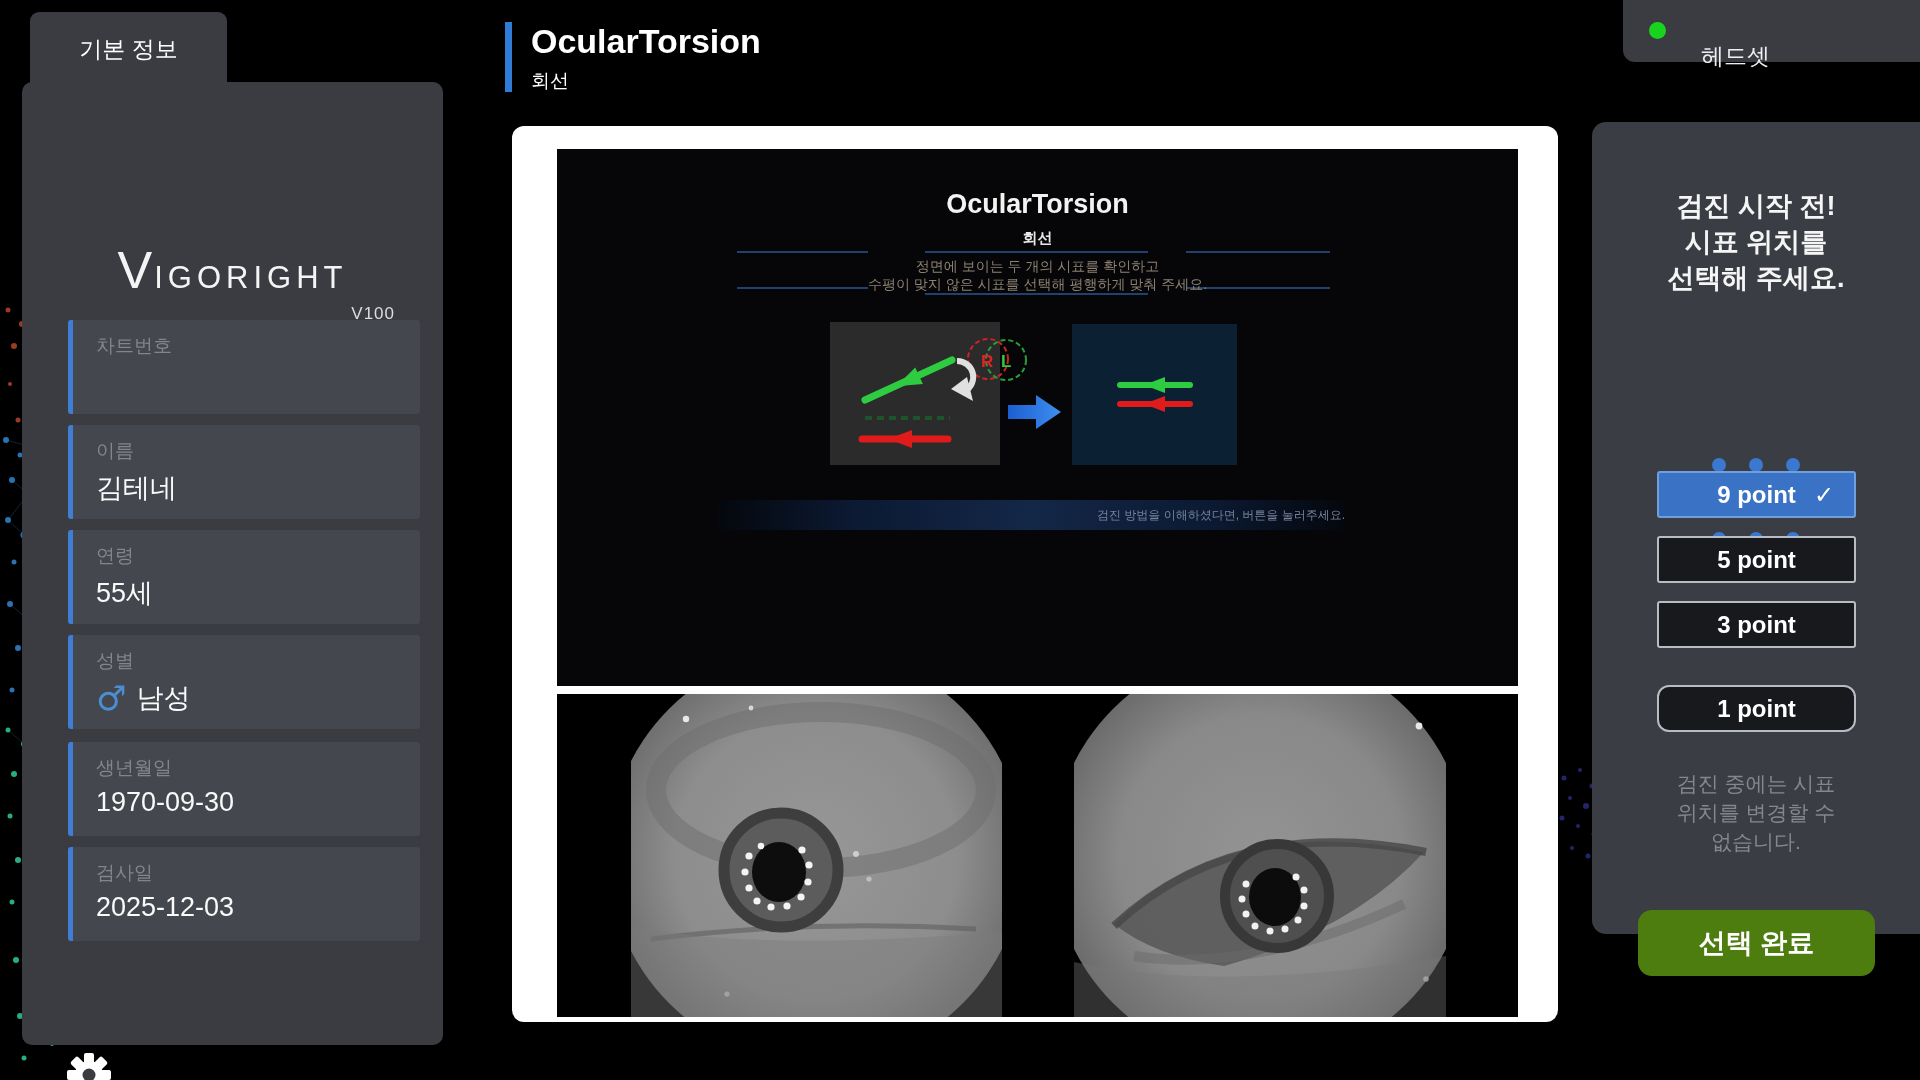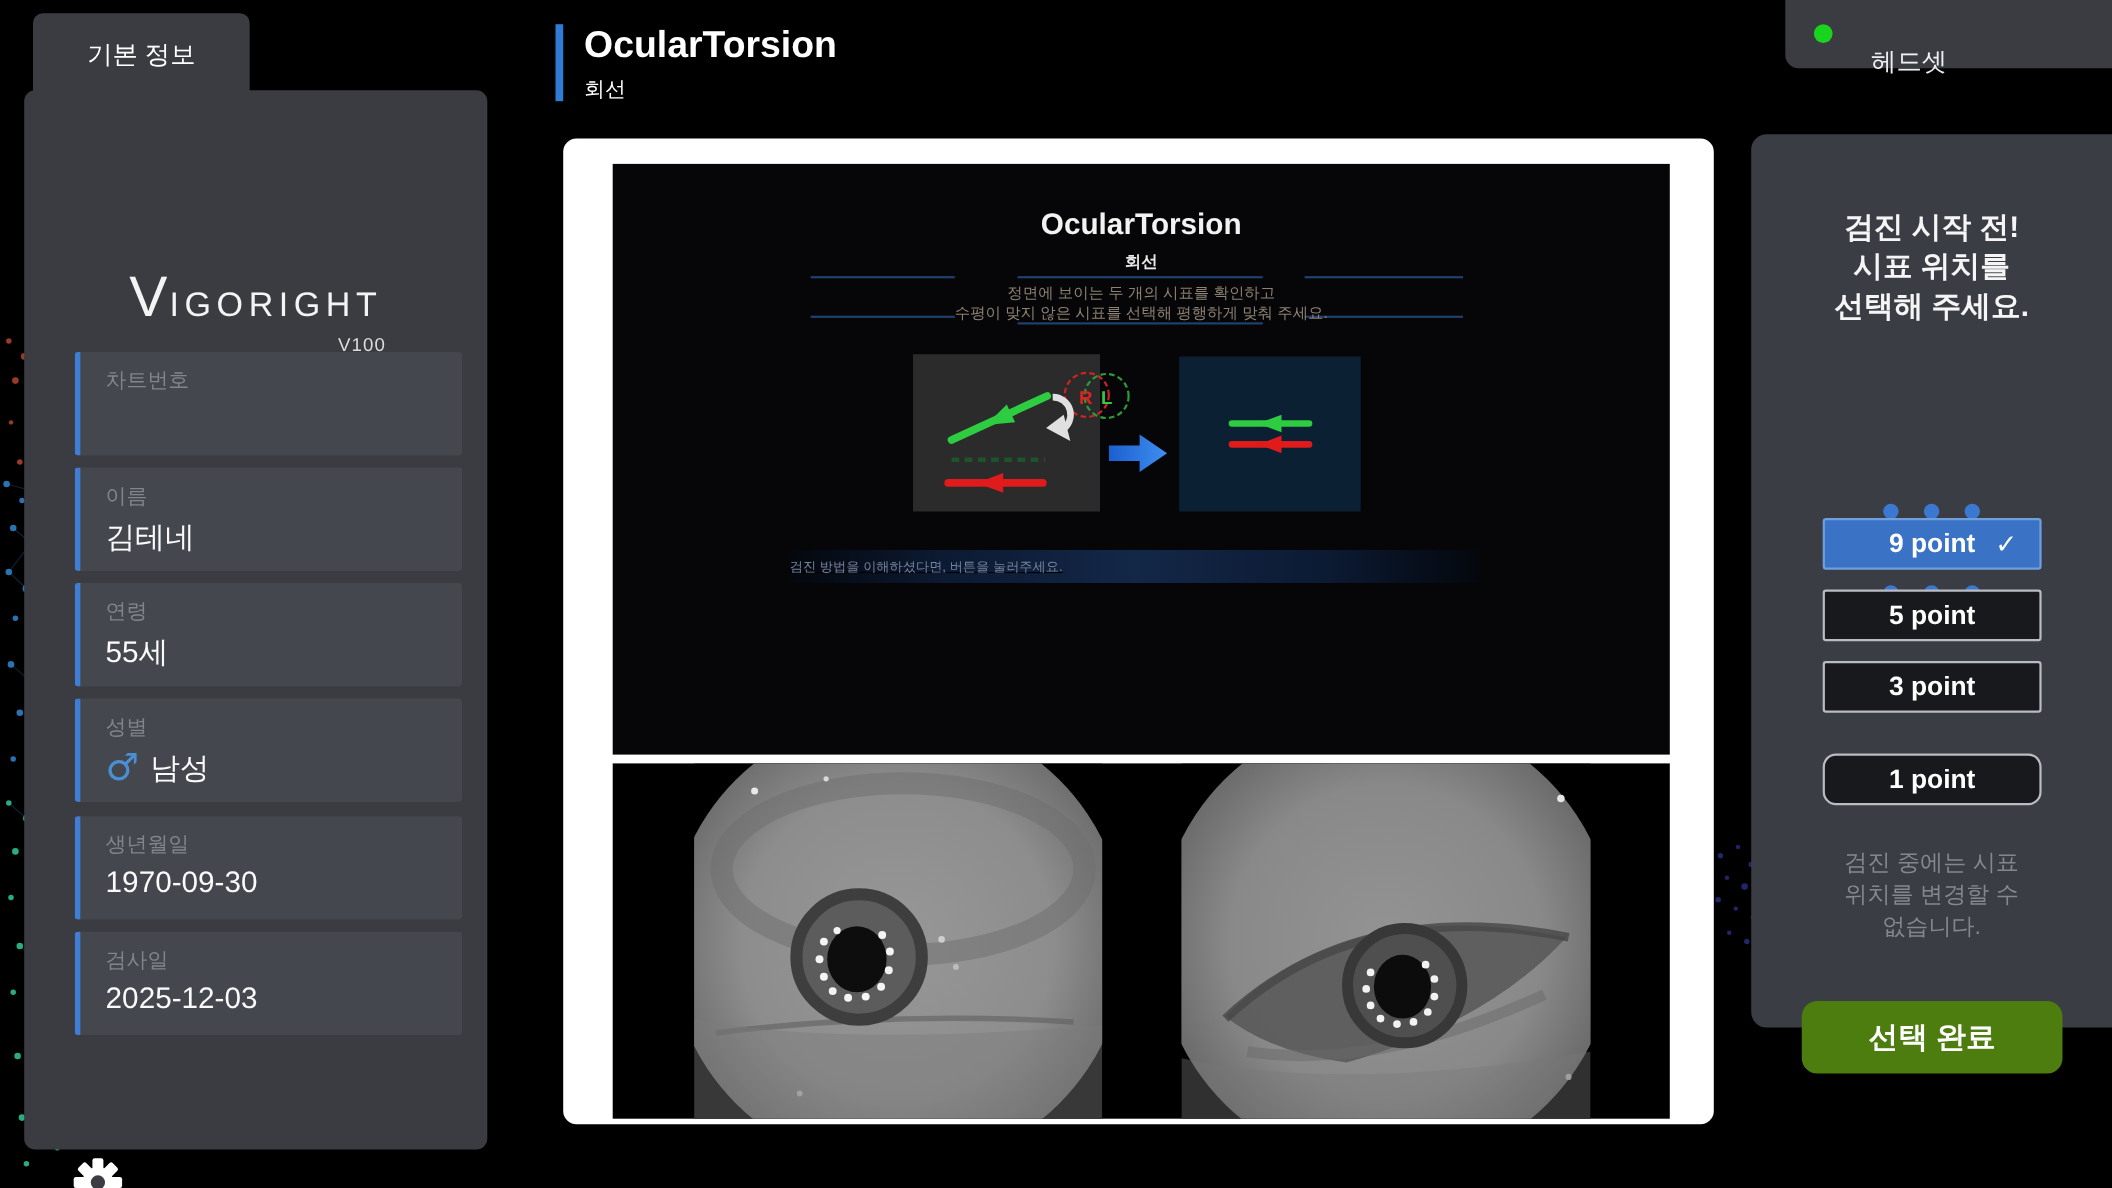--- a/index.html
+++ b/index.html
@@ -14,21 +14,21 @@
   
   .tab { position:absolute; left:30px; top:12px; width:197px; height:74px; background:#3a3c42;
          border-radius:9px 9px 0 0; color:#fff; font-size:23px; display:flex; align-items:center;
          justify-content:center; z-index:4; }
   .sidebar { position:absolute; left:22px; top:82px; width:421px; height:963px; background:#3a3c42;
              border-radius:10px; z-index:3; }
   .logo { position:absolute; left:0; top:158px; width:100%; text-align:center; color:#f4f4f4; }
   .logo .big-v { font-size:52px; font-weight:400; letter-spacing:2px; }
   .logo .rest  { font-size:31px; font-weight:400; letter-spacing:5px; }
   .logo-model { position:absolute; left:0; top:222px; width:100%; text-align:right;
-                padding-right:92px; color:#dcdcdc; font-size:17px; letter-spacing:1px; }
+                padding-right:48px; color:#dcdcdc; font-size:17px; letter-spacing:1px; }
   .field { position:absolute; left:46px; width:352px; height:94px; background:#45474f;
            border-radius:3px; overflow:hidden; }
   .field .bar { position:absolute; left:0; top:0; width:5px; height:100%; background:#3f7ed4; }
   .field .lbl { position:absolute; left:28px; top:13px; font-size:19px; color:#83858c; }
   .field .val { position:absolute; left:28px; top:45px; font-size:27px; color:#fafafa; display:flex; align-items:center; gap:10px; }
   .male-glyph { color:#4a8fd4; font-size:34px; line-height:1; font-family:"DejaVu Sans",sans-serif; }
   .gear { position:absolute; left:44px; top:970px; width:46px; height:46px; cursor:pointer; }
 
   
   .hdr-bar { position:absolute; left:505px; top:22px; width:7px; height:70px; background:#2e7cd6; }
@@ -49,21 +49,21 @@
   .scr-title { position:absolute; left:0; top:40px; width:100%; text-align:center; color:#f2f2f2;
                font-size:27px; font-weight:bold; }
   .scr-sub { position:absolute; left:0; top:80px; width:100%; text-align:center; color:#e8e8e8;
              font-size:15px; font-weight:bold; }
   .hline { position:absolute; height:2px; background:#20406e; }
   .instr { position:absolute; left:0; width:100%; text-align:center; color:#8d8273; font-size:14px; }
   .gbox { position:absolute; background:#2b2b2b; }
   .bbox { position:absolute; background:#0b2033; }
   .scr-footer { position:absolute; left:161px; top:351px; width:627px; height:30px;
                 background:linear-gradient(90deg,#04070d 0%,#0c1a33 22%,#132747 50%,#0c1a33 78%,#04070d 100%);
-                display:flex; align-items:center; justify-content:flex-start;text-decoration:underline; }
+                display:flex; align-items:center; justify-content:flex-end; }
   .scr-footer span { color:#76839c; font-size:12px; }
 
   
   .eyes { position:absolute; left:45px; top:568px; width:961px; height:323px; background:#000; }
 
   
   .rpanel { position:absolute; left:1592px; top:122px; width:328px; height:812px; background:#3a3d44;
             border-radius:14px 0 0 14px; z-index:2; }
   .rp-head { position:absolute; left:0; width:100%; text-align:center; color:#f5f5f5; font-size:27px;
              font-weight:bold; }

